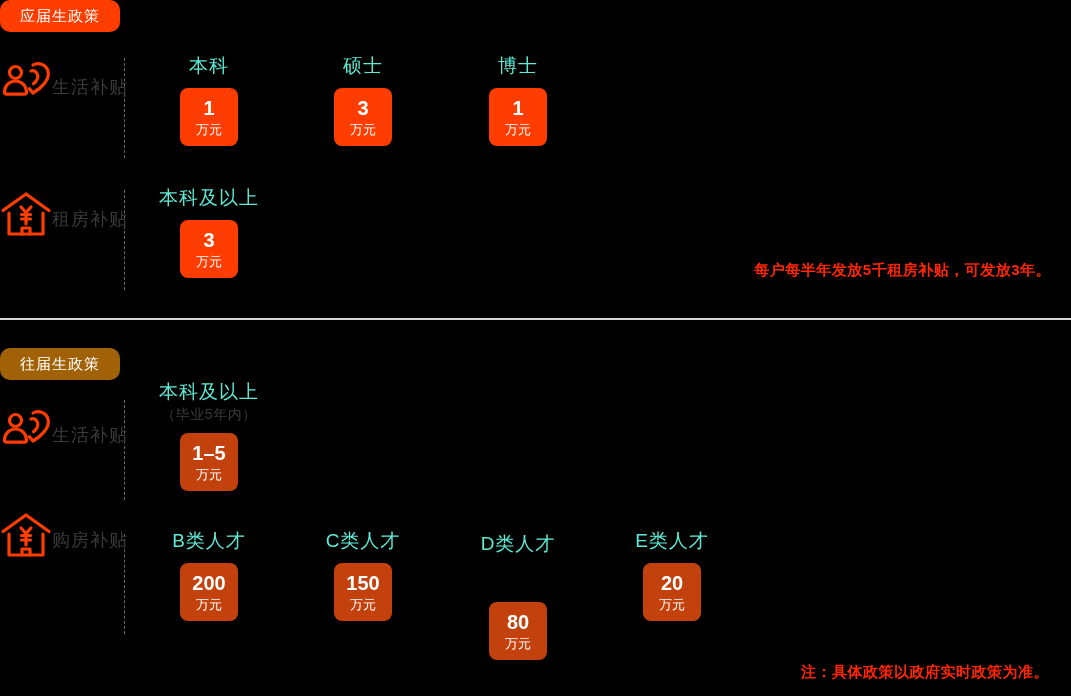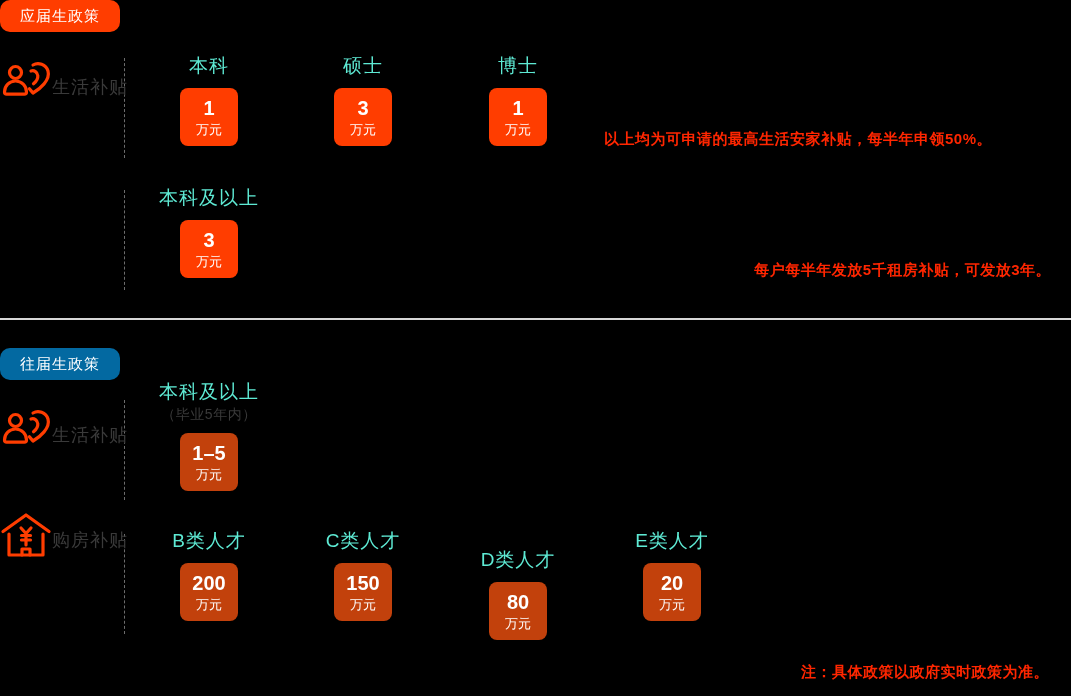--- a/index.html
+++ b/index.html
@@ -31,21 +31,21 @@
     border-radius: 10px;
     display: flex;
     align-items: center;
     justify-content: center;
     font-size: 15px;
     letter-spacing: 1px;
     color: #ffffff;
     box-sizing: border-box;
   }
   .badge-a { left: 0px;  top: 0px;   background: #ff3d00; }
-  .badge-b { left: 0px;  top: 348px; background: #0369a1; }
+  .badge-b { left: 0px;  top: 348px; background: #a16207; }
 
   
   .section-divider {
     position: absolute;
     left: 0;
     top: 318px;
     width: 1071px;
     height: 2px;
     background: #d7d7d7;
   }
@@ -141,21 +141,21 @@
   .c-a1-1 { left: 134px; top: 56px; }
   .c-a1-2 { left: 288px; top: 56px; }
   .c-a1-3 { left: 443px; top: 56px; }
   
   .c-a2-1 { left: 134px; top: 188px; }
   
   .c-b1-1 { left: 134px; top: 382px; }
   
   .c-b2-1 { left: 134px; top: 531px; }
   .c-b2-2 { left: 288px; top: 531px; }
-  .c-b2-3 { left: 443px; top: 550px; }
+  .c-b2-3 { left: 443px; top: 534px; gap: 36px; }
   .c-b2-4 { left: 597px; top: 531px; }
 
   
   .note {
     position: absolute;
     font-size: 15px;
     font-weight: bold;
     color: #ff2600;
     letter-spacing: 0.5px;
     white-space: nowrap;
@@ -209,22 +209,32 @@
   </div>
 
   <div class="cell c-a1-3">
     <span class="tier">博士</span>
     <span class="chip chip-a">
       <span class="amt">1</span>
       <span class="unit">万元</span>
     </span>
   </div>
 
-  <div class="note note-1">以上均为可申请的最高生活安家补贴，每半年申领50%。</div>
-
+
+  <div class="rowlabel rl-2">
+    <span class="ico">
+      <svg viewBox="0 0 52 48" width="52" height="48" fill="none" stroke="#ff3d00" stroke-width="3.2" stroke-linecap="round" stroke-linejoin="round">
+        <path d="M3 20.5 26 4l23 16.5"></path>
+        <path d="M9 23v21h34V23"></path>
+        <path d="M26 22.5 21 17M26 22.5 31 17M21.5 24.5h9M21.5 29h9M26 22.5V34"></path>
+        <path d="M22 44v-6h8v6"></path>
+      </svg>
+    </span>
+    <span class="cap">租房补贴</span>
+  </div>
 
   <div class="cell c-a2-1">
     <span class="tier">本科及以上</span>
     <span class="chip chip-a">
       <span class="amt">3</span>
       <span class="unit">万元</span>
     </span>
   </div>
 
   <div class="note note-2">每户每半年发放5千租房补贴，可发放3年。</div>

